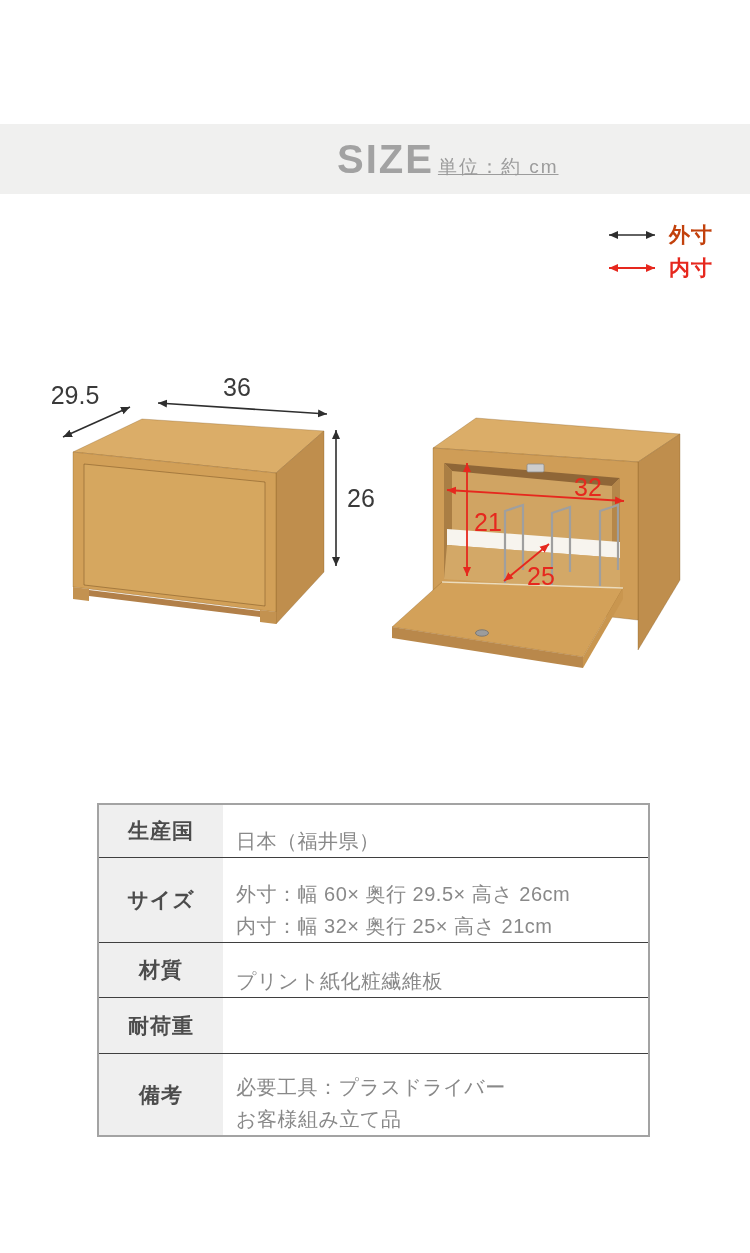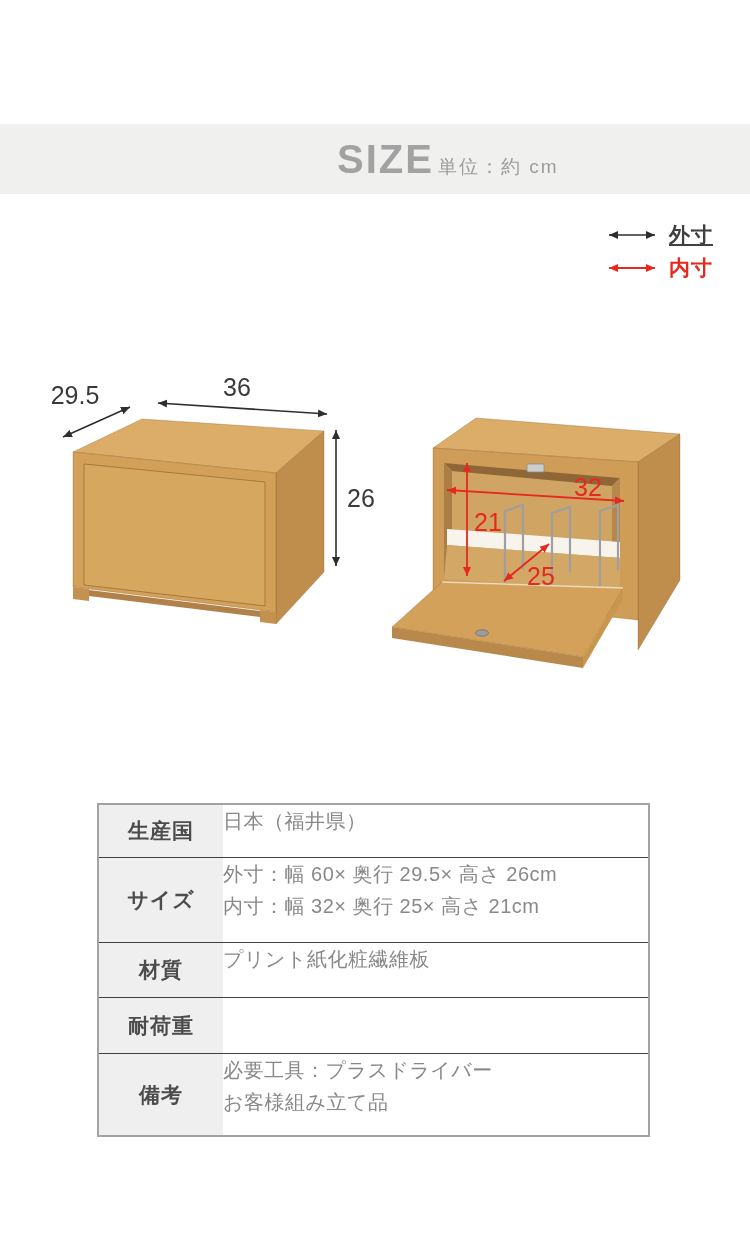--- a/index.html
+++ b/index.html
@@ -3,46 +3,46 @@
 <meta charset="utf-8">
 <style>
   html,body { margin:0; padding:0; background:#ffffff; }
   body { font-family:"Liberation Sans","DejaVu Sans",sans-serif; }
   .page { position:relative; width:750px; height:1253px; background:#ffffff; overflow:hidden; }
 
   
   .size-banner { position:absolute; left:0; top:124px; width:750px; height:70px; background:#f0f0ef; }
   .banner-inner { position:absolute; left:337px; bottom:14px; display:flex; align-items:baseline; gap:4px; }
   .size-title { font-size:40px; line-height:1; color:#a2a2a2; font-weight:600; letter-spacing:2px; }
-  .size-unit  { font-size:19px; color:#9c9c9c; letter-spacing:2px; }
+  .size-unit  { font-size:19px; color:#9c9c9c; letter-spacing:2px;text-decoration:underline; }
 
   
   .legend { position:absolute; top:221px; right:37px; display:flex; flex-direction:column; gap:5px; }
   .legend-row { display:flex; align-items:center; gap:10px; justify-content:flex-end; }
-  .legend-label-outer { font-size:21px; font-weight:600; color:#404040; letter-spacing:1px;text-decoration:underline; }
+  .legend-label-outer { font-size:21px; font-weight:600; color:#c2410c; letter-spacing:1px; }
   .legend-label-inner { font-size:21px; font-weight:700; color:#e6281e; letter-spacing:1px; }
 
   
   .illustration { position:absolute; left:0; top:360px; width:750px; height:330px; }
   .dim-black { fill:#3a3a3a; font-size:25px; }
   .dim-red   { fill:#e6281e; font-size:25px; }
   .dim-line-black { stroke:#2e2e2e; stroke-width:1.6; }
   .dim-line-red   { stroke:#e6281e; stroke-width:1.8; }
   .wood-edge { stroke:rgba(130,85,30,0.38); stroke-width:0.8; }
 
   
   .spec-table { position:absolute; left:97px; top:803px; width:553px; box-sizing:border-box;
                 border:2px solid #a3a3a3; background:#ffffff; }
   .spec-row { display:flex; border-top:1px solid #3f3f3f; }
   .spec-row:first-child { border-top:none; }
   .h52{height:52px;} .h84{height:84px;} .h54{height:54px;} .h55{height:55px;} .h81{height:81px;}
   .spec-label { width:124px; background:#efefef; display:flex; align-items:center; justify-content:center;
                 font-size:21px; color:#4c4c4c; font-weight:600; letter-spacing:1px; flex-shrink:0; }
-  .spec-value { flex:1; display:flex; flex-direction:column; justify-content:flex-start;
-                font-size:20px; color:#898989; line-height:32px; letter-spacing:0.5px; }
+  .spec-value { flex:1; display:flex; flex-direction:column; justify-content:flex-end;
+                padding-left:13px; font-size:20px; color:#898989; line-height:32px; letter-spacing:0.5px; }
 </style>
 </head>
 <body>
 
 <div class="page">
 
   <svg width="0" height="0" style="position:absolute" aria-hidden="true">
     <defs>
       <marker id="mBlack" viewBox="0 0 10 10" refX="9" refY="5" markerWidth="10" markerHeight="10" orient="auto-start-reverse" markerUnits="userSpaceOnUse">
         <path d="M0,1 L9,5 L0,9 Z" fill="#2e2e2e"></path>

